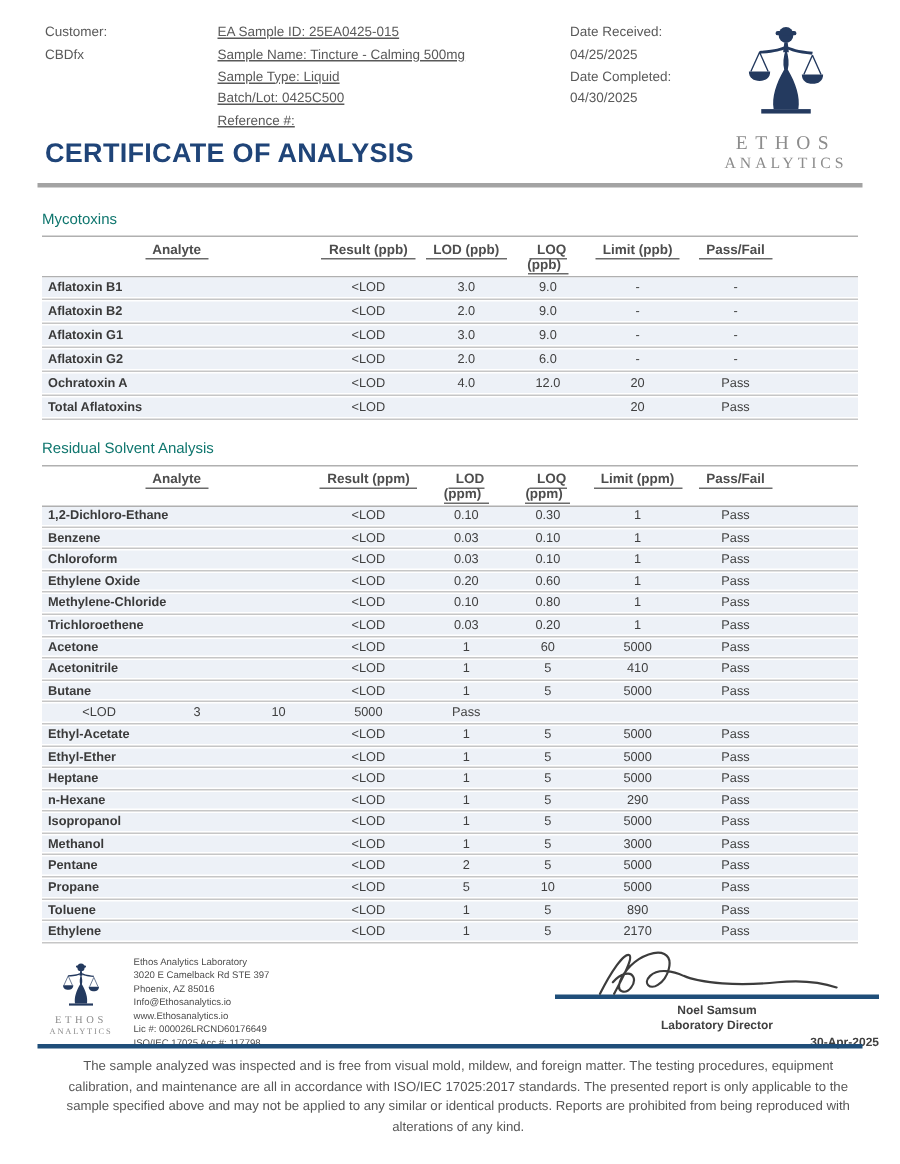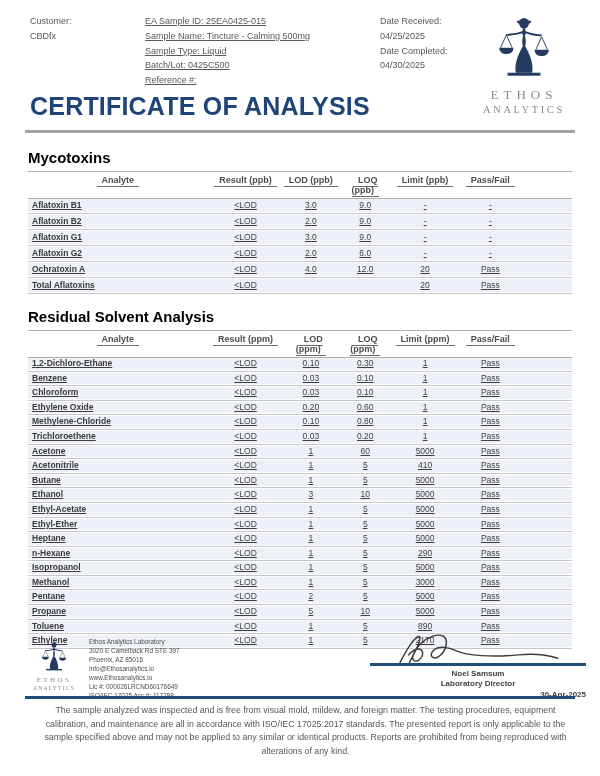--- a/index.html
+++ b/index.html
@@ -10,29 +10,29 @@
   
   .hdr{display:flex;margin:14px 30px 0 30px;}
   .hdr .col{font-size:9px;line-height:14.8px;color:#595959;}
   .col-customer{width:115px;}
   .col-sample{width:235px;text-decoration:underline;}
   .col-dates{width:115px;}
   .logo-main{position:absolute;top:6px;right:26px;width:100px;text-align:center;}
   .logo-main svg{width:66px;height:80px;display:block;margin:0 auto;}
   .logo-ethos{font-family:"Liberation Serif",serif;color:#8c8c8c;font-size:13px;letter-spacing:5px;margin-top:1px;}
   .logo-analytics{font-family:"Liberation Serif",serif;color:#8c8c8c;font-size:10.5px;letter-spacing:2.6px;margin-top:1px;}
-  .title{margin:4px 30px 0 30px;font-size:25px;font-weight:bold;color:#1f4478;letter-spacing:0.2px;}
+  .title{margin:4px 30px 0 30px;font-size:18px;font-weight:bold;color:#1f4478;letter-spacing:0.2px;}
   .rule-gray{height:3px;background:#a3a3a3;margin:9px 25px 0 25px;}
   
   .section{margin:16px 28px 0 28px;}
-  .section-heading{font-size:15px;font-weight:bold;color:#000000;margin-bottom:5px;}
+  .section-heading{font-size:10px;font-weight:normal;color:#0f766e;margin-bottom:5px;}
   .thead{display:flex;border-top:1px solid #b0b0b0;border-bottom:1px solid #b0b0b0;padding:3px 0 3px 0;}
   .hcell{font-size:9px;font-weight:bold;color:#4d4d4d;text-align:center;}
   .hul{border-bottom:1px solid #6b6b6b;padding:0 5px 1px 5px;}
-  .trow{display:flex;background:#edf1f7;position:relative;margin-bottom:3px;text-decoration:underline;}
+  .trow{display:flex;background:#edf1f7;position:relative;margin-bottom:3px;}
   .trow::after{content:"";position:absolute;left:0;right:0;bottom:-2px;height:1px;background:#c6c6c6;}
   .myco .trow{height:13px;line-height:13px;}
   .solv .trow{height:11.6px;line-height:11.6px;}
   .tcell{font-size:8.5px;color:#3f3f3f;text-align:center;}
   .c0{width:33%;}.c1{width:14%;}.c2{width:10%;}.c3{width:10%;}.c4{width:12%;}.c5{width:12%;}
   .trow .c0{text-align:left;padding-left:4px;font-weight:bold;color:#3a3a3a;width:calc(33% - 4px);}
   
   .footer{position:absolute;left:0;right:0;bottom:14px;height:132px;}
   .footer-left{position:absolute;left:28px;top:6px;display:flex;}
   .logo-sm{width:52px;text-align:center;}
@@ -243,21 +243,20 @@
         </div>
         <div class="trow">
           <div class="tcell c0">Butane</div>
           <div class="tcell c1">&lt;LOD</div>
           <div class="tcell c2">1</div>
           <div class="tcell c3">5</div>
           <div class="tcell c4">5000</div>
           <div class="tcell c5">Pass</div>
         </div>
         <div class="trow">
-          <div class="tcell c0">Ethanol</div>
           <div class="tcell c1">&lt;LOD</div>
           <div class="tcell c2">3</div>
           <div class="tcell c3">10</div>
           <div class="tcell c4">5000</div>
           <div class="tcell c5">Pass</div>
         </div>
         <div class="trow">
           <div class="tcell c0">Ethyl-Acetate</div>
           <div class="tcell c1">&lt;LOD</div>
           <div class="tcell c2">1</div>

